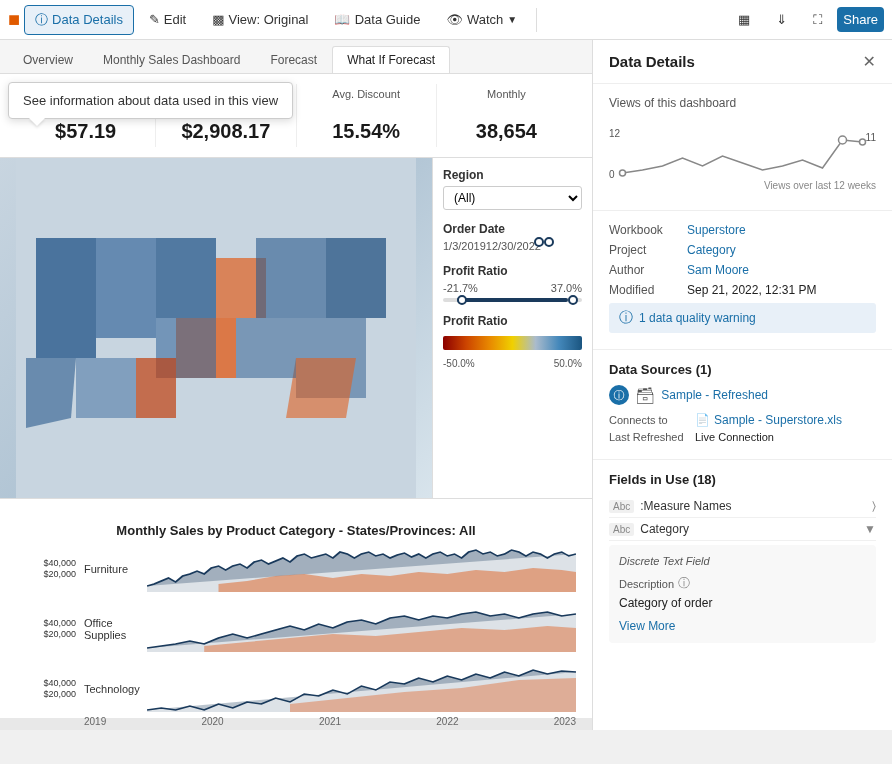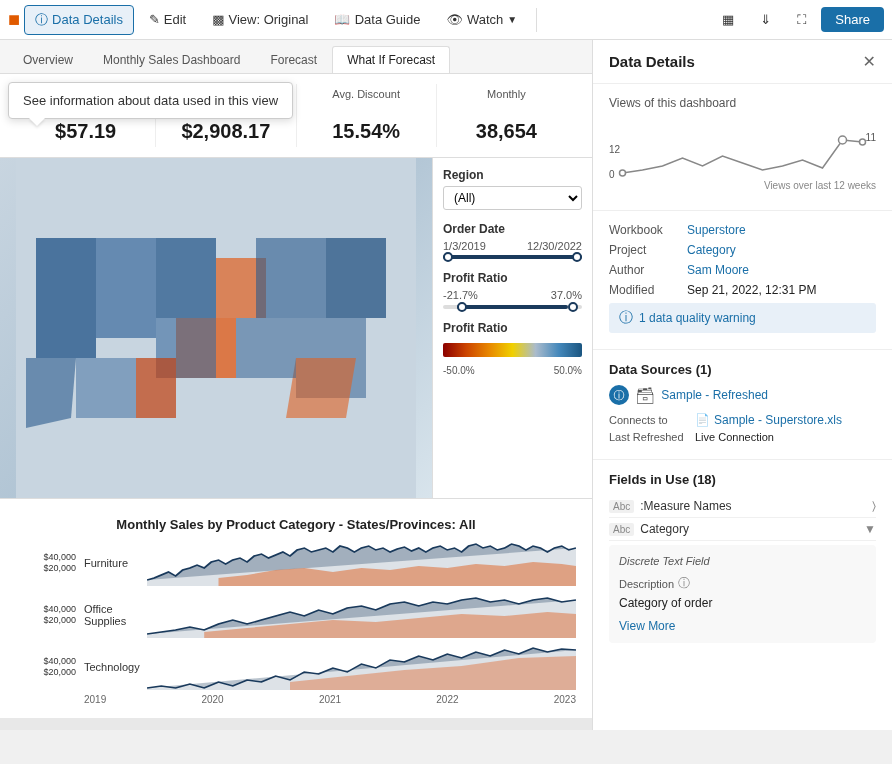--- a/index.html
+++ b/index.html
@@ -4,21 +4,21 @@
   <style>
     * { box-sizing: border-box; margin: 0; padding: 0; }
     body { font-family: -apple-system, BlinkMacSystemFont, 'Segoe UI', Arial, sans-serif; font-size: 13px; background: #f0f0f0; width: 892px; height: 764px; overflow: hidden; }
 
     
     .toolbar { display: flex; align-items: center; background: #fff; border-bottom: 1px solid #ddd; height: 40px; padding: 0 8px; gap: 4px; }
     .toolbar-btn { display: flex; align-items: center; gap: 4px; padding: 5px 10px; border-radius: 4px; border: 1px solid transparent; cursor: pointer; font-size: 13px; background: none; color: #333; white-space: nowrap; }
     .toolbar-btn.active { background: #e8f0f8; border-color: #1a6fa8; color: #1a6fa8; }
     .toolbar-sep { width: 1px; height: 24px; background: #ddd; margin: 0 4px; }
     .toolbar-right { margin-left: auto; display: flex; align-items: center; gap: 4px; }
-    .share-btn { background: #1a6fa8; color: white; border: none; border-radius: 4px; padding: 5px 14px; cursor: pointer; font-size: 13px; }
+    .share-btn { background: #1a6fa8; color: white; border: none; border-radius: 4px; padding: 5px 6px; cursor: pointer; font-size: 13px; }
 
     
     .tabs { display: flex; background: #f5f5f5; border-bottom: 1px solid #ddd; height: 34px; align-items: flex-end; padding: 0 8px; }
     .tab { padding: 6px 14px; cursor: pointer; font-size: 12px; color: #555; border: 1px solid transparent; border-bottom: none; background: none; border-radius: 3px 3px 0 0; }
     .tab.active { background: white; border-color: #ddd; color: #222; }
 
     
     .main { display: flex; height: calc(764px - 74px); }
 
     
@@ -36,33 +36,33 @@
 
     
     .map-area { display: flex; height: 340px; background: #d0d8e0; }
     .map-visual { flex: 1; background: linear-gradient(135deg, #c8d5e0 0%, #b0c4d4 50%, #d8e4ec 100%); position: relative; overflow: hidden; }
 
     
     .filter-panel { width: 160px; background: white; border-left: 1px solid #ddd; padding: 10px; display: flex; flex-direction: column; gap: 12px; }
     .filter-group { display: flex; flex-direction: column; gap: 4px; }
     .filter-label { font-size: 12px; font-weight: 600; color: #333; }
     .filter-select { font-size: 12px; border: 1px solid #ccc; border-radius: 3px; padding: 3px 6px; background: white; cursor: pointer; }
-    .filter-range { display: flex; flex-direction: column; gap: 3px; }
+    .filter-range { display: flex; flex-direction: row; gap: 3px; }
     .filter-range-dates { display: flex; justify-content: space-between; font-size: 11px; color: #555; }
     .range-track { height: 4px; background: #ddd; border-radius: 2px; position: relative; }
     .range-fill { height: 100%; background: #1a3a5c; border-radius: 2px; }
     .range-handle { width: 10px; height: 10px; background: white; border: 2px solid #1a3a5c; border-radius: 50%; position: absolute; top: -3px; cursor: pointer; }
     .profit-ratio-labels { display: flex; justify-content: space-between; font-size: 11px; color: #555; }
     .color-bar { height: 14px; background: linear-gradient(to right, #8B0000, #cc4400, #e88800, #f0d000, #aabbcc, #4488bb, #1a5580); border-radius: 2px; margin: 4px 0; }
     .color-labels { display: flex; justify-content: space-between; font-size: 10px; color: #555; }
 
     
-    .chart-area { background: white; border-top: 1px solid #ddd; padding: 18px 16px; height: calc(100% - 130px - 340px); min-height: 120px; }
+    .chart-area { background: white; border-top: 1px solid #ddd; padding: 24px 16px; height: calc(100% - 130px - 340px); min-height: 120px; }
     .chart-title { font-size: 13px; font-weight: 600; color: #222; margin-bottom: 6px; text-align: center; }
-    .chart-rows { display: flex; flex-direction: column; gap: 2px; }
+    .chart-rows { display: flex; flex-direction: column; gap: 10px; }
     .chart-row { display: flex; align-items: center; gap: 8px; height: 50px; }
     .chart-row-label { width: 60px; font-size: 11px; color: #333; text-align: right; line-height: 1.2; }
     .mini-chart { flex: 1; height: 100%; position: relative; overflow: hidden; }
     .chart-year-labels { display: flex; justify-content: space-between; font-size: 10px; color: #666; padding-left: 68px; margin-top: 2px; }
 
     
     .right-panel { width: 300px; background: white; border-left: 1px solid #ddd; display: flex; flex-direction: column; overflow-y: auto; }
     .panel-header { display: flex; align-items: center; justify-content: space-between; padding: 12px 16px; border-bottom: 1px solid #eee; }
     .panel-title { font-size: 15px; font-weight: 600; color: #222; }
     .close-btn { cursor: pointer; color: #666; font-size: 16px; background: none; border: none; }
@@ -338,21 +338,21 @@
 
     <div class="panel-header">
       <div class="panel-title">Data Details</div>
       <button class="close-btn">✕</button>
     </div>
 
     <div class="views-section">
       <div class="views-title">Views of this dashboard</div>
       <div class="sparkline-container">
 
-        <div style="position:absolute; left:0; top:16px; font-size:10px; color:#555;">
+        <div style="position:absolute; left:0; top:0; font-size:10px; color:#555;">
           <span>12</span>
         </div>
         <div style="position:absolute; right:0; top:4px; font-size:10px; color:#555;">
           <span>11</span>
         </div>
         <div style="position:absolute; left:0; bottom:18px; font-size:10px; color:#555;">
           <span>0</span>
         </div>
         <svg width="100%" height="50" viewBox="0 0 260 50" style="display:block; margin-top:14px;">
 

